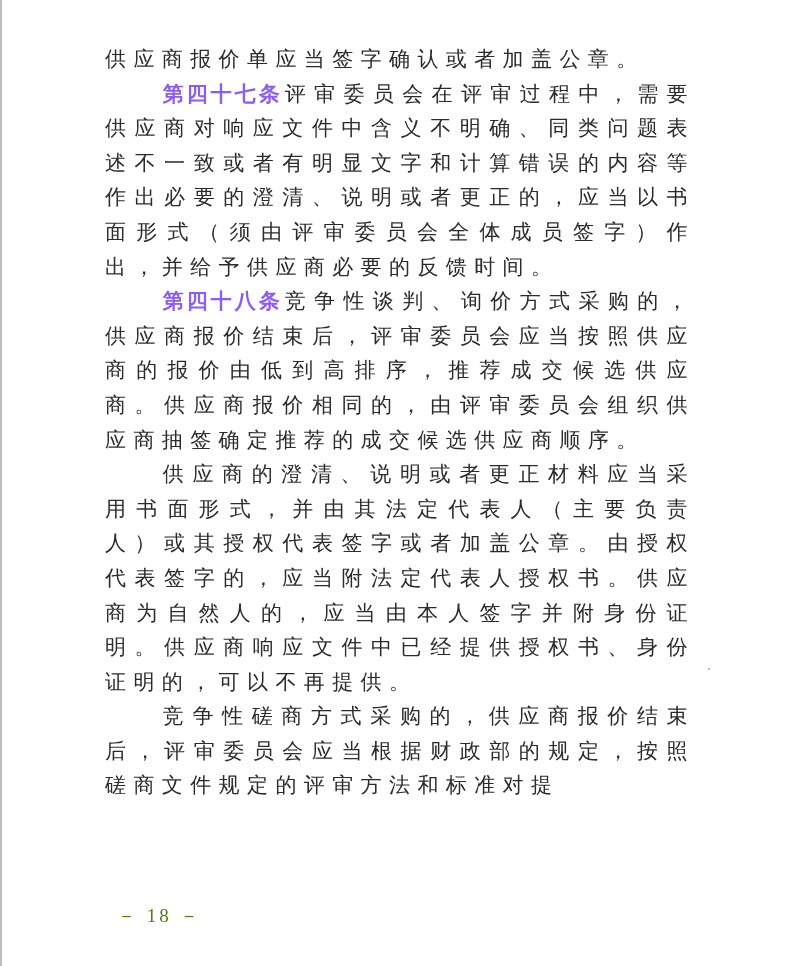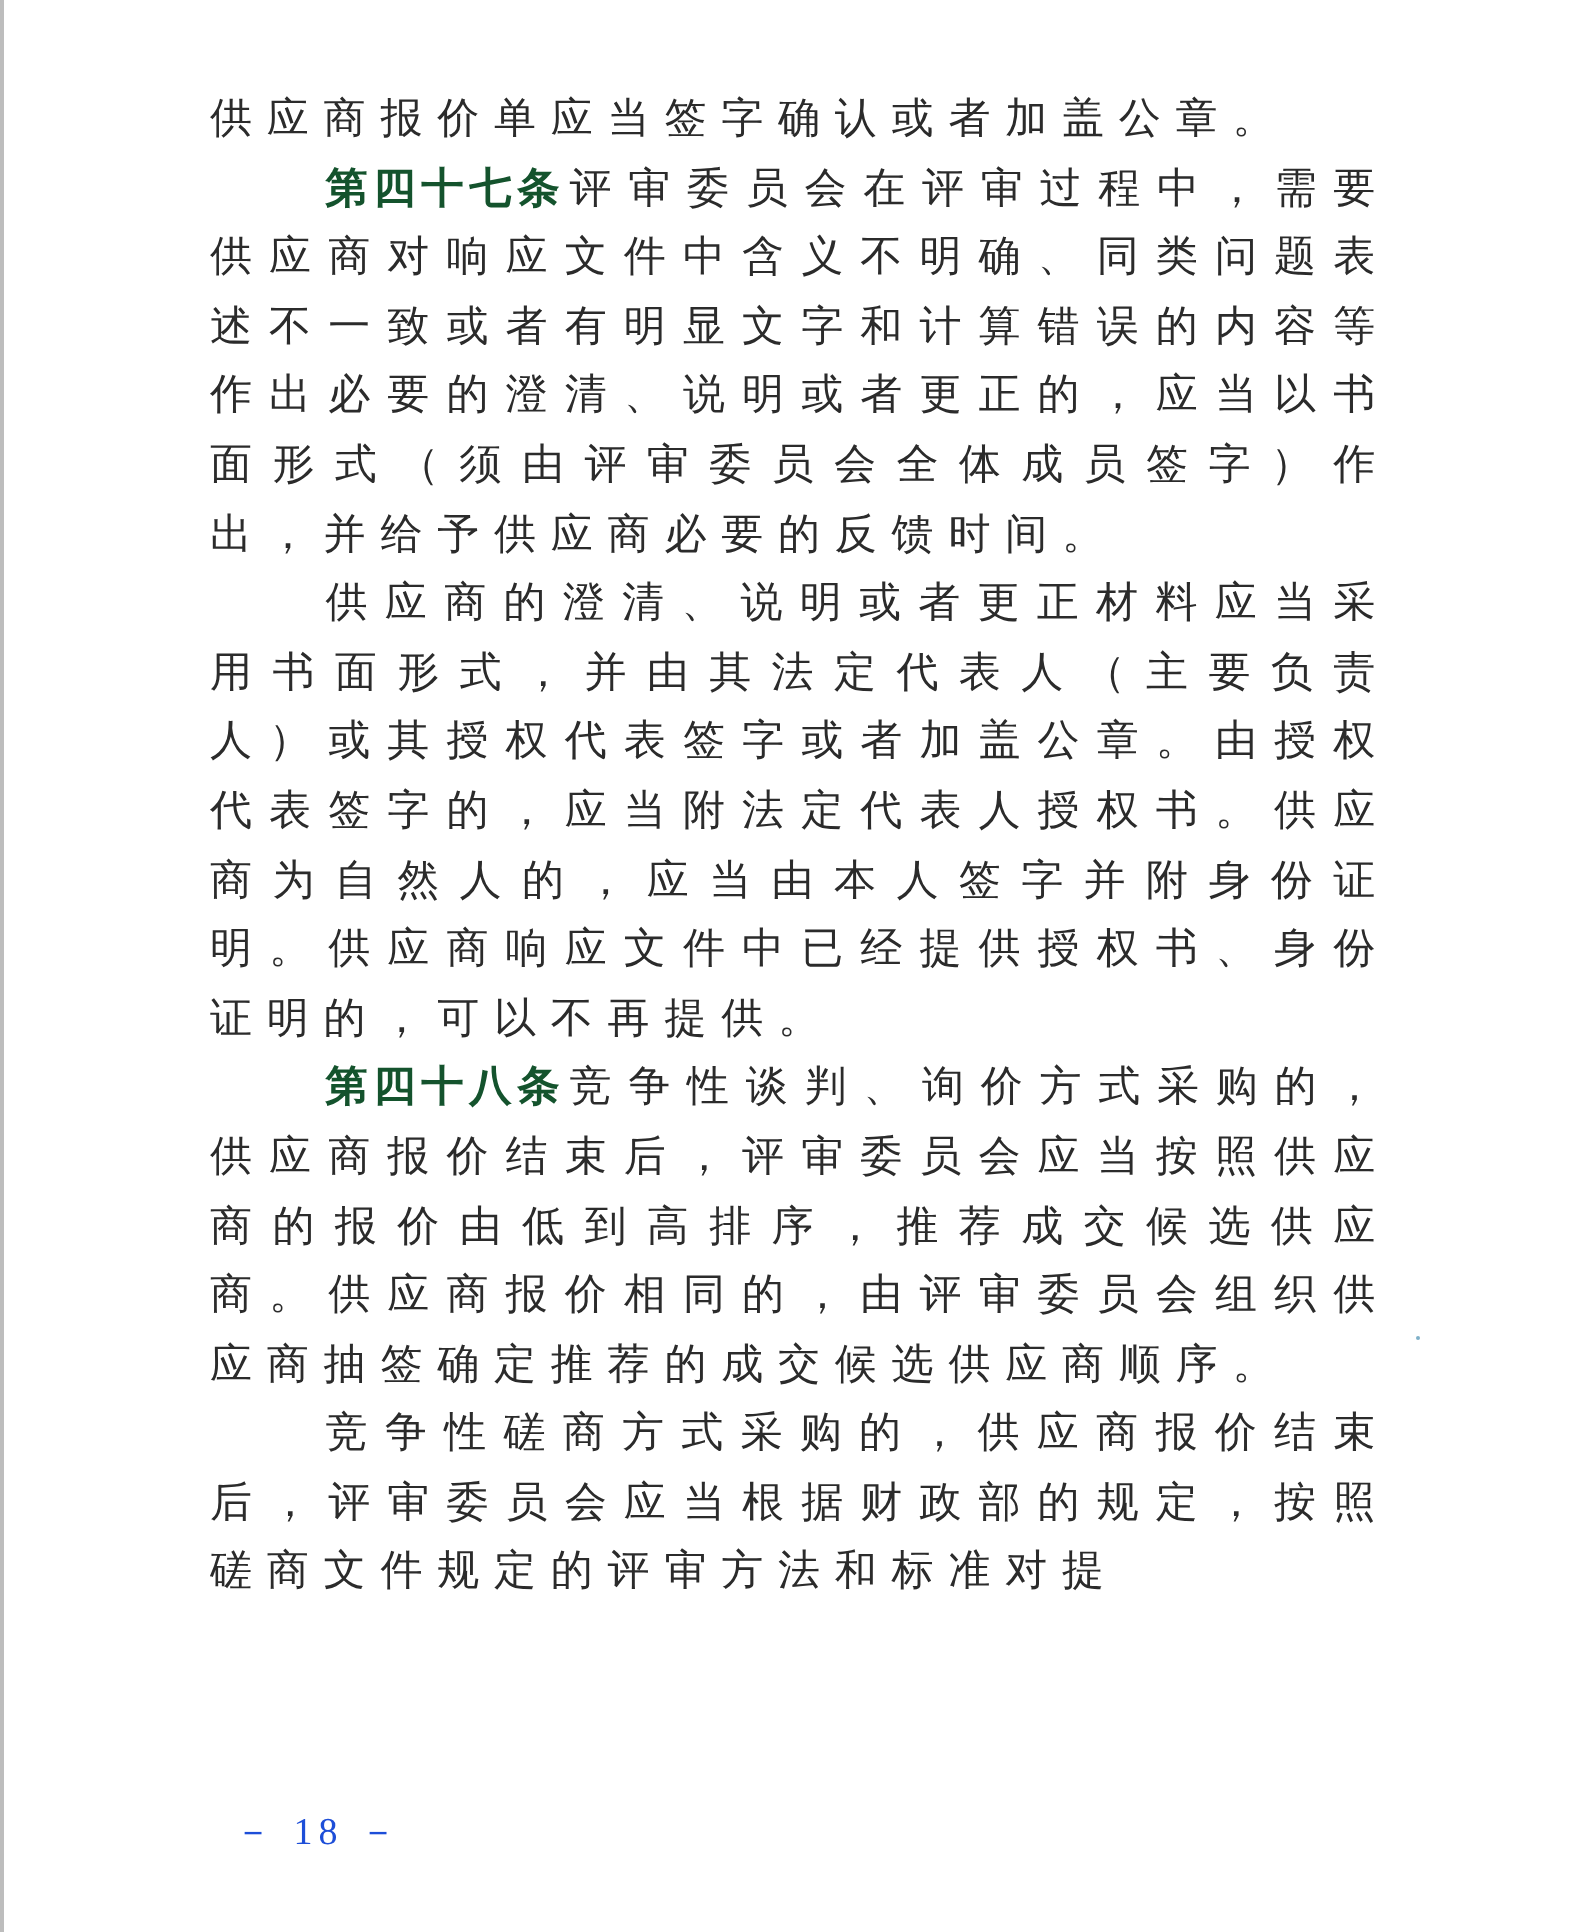--- a/index.html
+++ b/index.html
@@ -36,31 +36,31 @@
       letter-spacing: 7.4px;
       text-align: justify;
       text-align-last: left;
       word-break: break-all;
     }
     .para.indent {
       text-indent: 57.8px;
     }
     .article-no {
       font-weight: bold;
-      color: #14532d;
+      color: #8b5cf6;
       letter-spacing: 2px;
       margin-right: 2px;
     }
     .page-number {
       position: absolute;
       left: 117px;
       top: 903px;
       font-family: "Liberation Serif", "DejaVu Serif", serif;
       font-size: 19px;
-      color: #1d4ed8;
+      color: #4d7c0f;
       letter-spacing: 3px;
       white-space: pre;
     }
     .page-dot {
       position: absolute;
       left: 708px;
       top: 668px;
       width: 2px;
       height: 2px;
       background: #7fb0c8;
@@ -73,24 +73,24 @@
 <div class="page-edge"></div>
 
 <div class="page">
   <p class="para">
     <span>供应商报价单应当签字确认或者加盖公章。</span>
   </p>
   <p class="para indent">
     <span class="article-no">第四十七条</span><span>评审委员会在评审过程中，需要供应商对响应文件中含义不明确、同类问题表述不一致或者有明显文字和计算错误的内容等作出必要的澄清、说明或者更正的，应当以书面形式（须由评审委员会全体成员签字）作出，并给予供应商必要的反馈时间。</span>
   </p>
   <p class="para indent">
-    <span>供应商的澄清、说明或者更正材料应当采用书面形式，并由其法定代表人（主要负责人）或其授权代表签字或者加盖公章。由授权代表签字的，应当附法定代表人授权书。供应商为自然人的，应当由本人签字并附身份证明。供应商响应文件中已经提供授权书、身份证明的，可以不再提供。</span>
+    <span class="article-no">第四十八条</span><span>竞争性谈判、询价方式采购的，供应商报价结束后，评审委员会应当按照供应商的报价由低到高排序，推荐成交候选供应商。供应商报价相同的，由评审委员会组织供应商抽签确定推荐的成交候选供应商顺序。</span>
   </p>
   <p class="para indent">
-    <span class="article-no">第四十八条</span><span>竞争性谈判、询价方式采购的，供应商报价结束后，评审委员会应当按照供应商的报价由低到高排序，推荐成交候选供应商。供应商报价相同的，由评审委员会组织供应商抽签确定推荐的成交候选供应商顺序。</span>
+    <span>供应商的澄清、说明或者更正材料应当采用书面形式，并由其法定代表人（主要负责人）或其授权代表签字或者加盖公章。由授权代表签字的，应当附法定代表人授权书。供应商为自然人的，应当由本人签字并附身份证明。供应商响应文件中已经提供授权书、身份证明的，可以不再提供。</span>
   </p>
   <p class="para indent">
     <span>竞争性磋商方式采购的，供应商报价结束后，评审委员会应当根据财政部的规定，按照磋商文件规定的评审方法和标准对提</span>
   </p>
 </div>
 
 <div class="page-dot"></div>
 
 <div class="page-number">－ 18 －</div>
 

